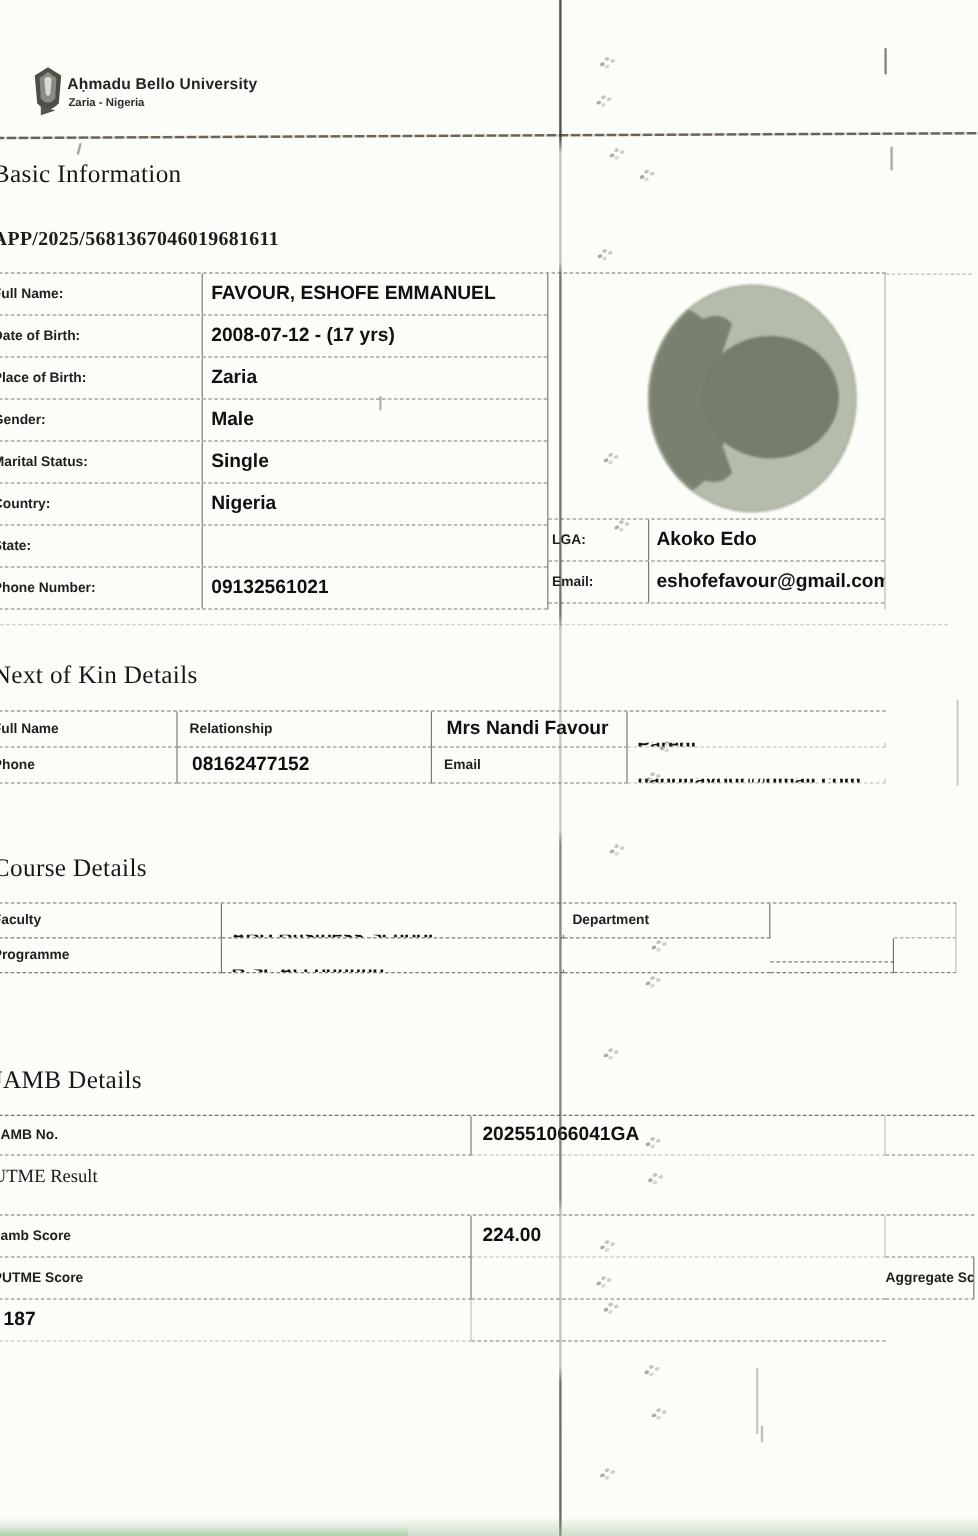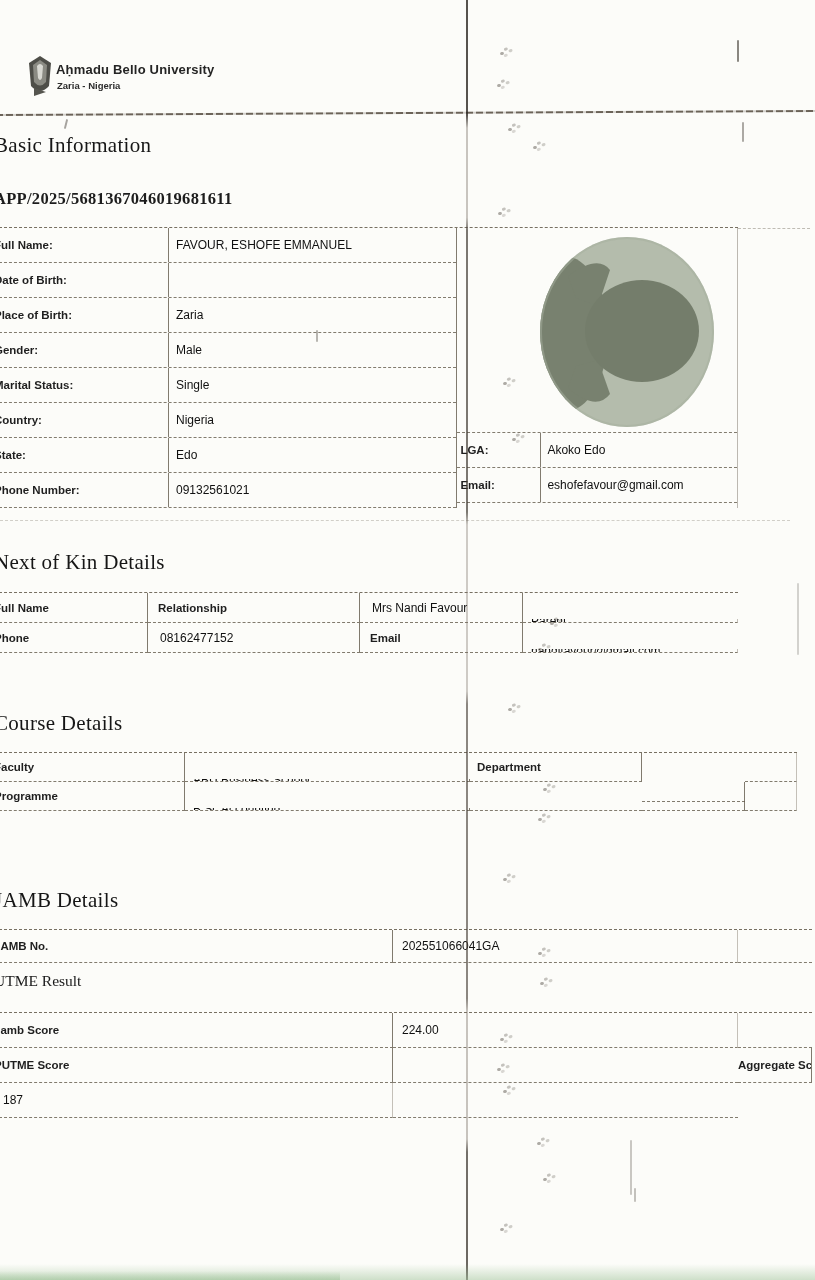--- a/index.html
+++ b/index.html
@@ -14,21 +14,21 @@
          transform:rotate(-0.28deg);}
   
   .stitle{position:absolute;left:-6px;font-family:"Liberation Serif",serif;font-weight:400;
           font-size:21px;color:#161616;letter-spacing:.3px;}
   .appno{position:absolute;left:-6px;top:189px;font-family:"Liberation Serif",serif;font-weight:700;
          font-size:16.5px;color:#1d1d1d;letter-spacing:.3px;}
   .subtitle{position:absolute;left:-6px;top:972px;font-family:"Liberation Serif",serif;font-size:15.5px;color:#1a1a1a;}
   
   .cell{display:flex;align-items:center;overflow:hidden;white-space:nowrap;}
   .lblt{font-size:11.5px;font-weight:700;color:#1f1f1f;}
-  .valt{font-size:12px;font-weight:400;color:#101010;}
+  .valt{font-size:16px;font-weight:700;color:#101010;}
   .hline{border-bottom:1px dashed rgba(95,87,72,.78);}
   .vline{border-right:1px solid rgba(98,90,76,.8);}
   .vfaint{border-right:1px solid rgba(110,102,88,.4);}
   
   .basic-tbl{position:absolute;left:-6px;top:227px;width:744px;display:flex;
              border-top:1px dashed rgba(95,87,72,.85);}
   .bi-left{width:463px;border-right:1px solid rgba(98,90,76,.8);}
   .br{display:flex;height:34px;border-bottom:1px dashed rgba(95,87,72,.78);}
   .bl{width:174px;border-right:1px solid rgba(98,90,76,.8);padding-left:0;}
   .bv{flex:1;padding-left:7px;}
@@ -94,40 +94,40 @@
   <div class="appno">APP/2025/5681367046019681611</div>
 
   <div class="basic-tbl">
     <div class="bi-left">
       <div class="br">
           <div class="cell bl lblt">Full Name:</div>
           <div class="cell bv valt">FAVOUR, ESHOFE EMMANUEL</div>
         </div>
       <div class="br">
           <div class="cell bl lblt">Date of Birth:</div>
+          <div class="cell bv valt">2008-07-12 - (17 yrs)</div>
         </div>
       <div class="br">
           <div class="cell bl lblt">Place of Birth:</div>
           <div class="cell bv valt">Zaria</div>
         </div>
       <div class="br">
           <div class="cell bl lblt">Gender:</div>
           <div class="cell bv valt">Male</div>
         </div>
       <div class="br">
           <div class="cell bl lblt">Marital Status:</div>
           <div class="cell bv valt">Single</div>
         </div>
       <div class="br">
           <div class="cell bl lblt">Country:</div>
           <div class="cell bv valt">Nigeria</div>
         </div>
       <div class="br">
           <div class="cell bl lblt">State:</div>
-          <div class="cell bv valt">Edo</div>
         </div>
       <div class="br">
           <div class="cell bl lblt">Phone Number:</div>
           <div class="cell bv valt">09132561021</div>
         </div>
     </div>
     <div class="bi-right">
       <div class="photo-cell"></div>
       <div class="rr">
           <div class="cell rl lblt">LGA:</div>

